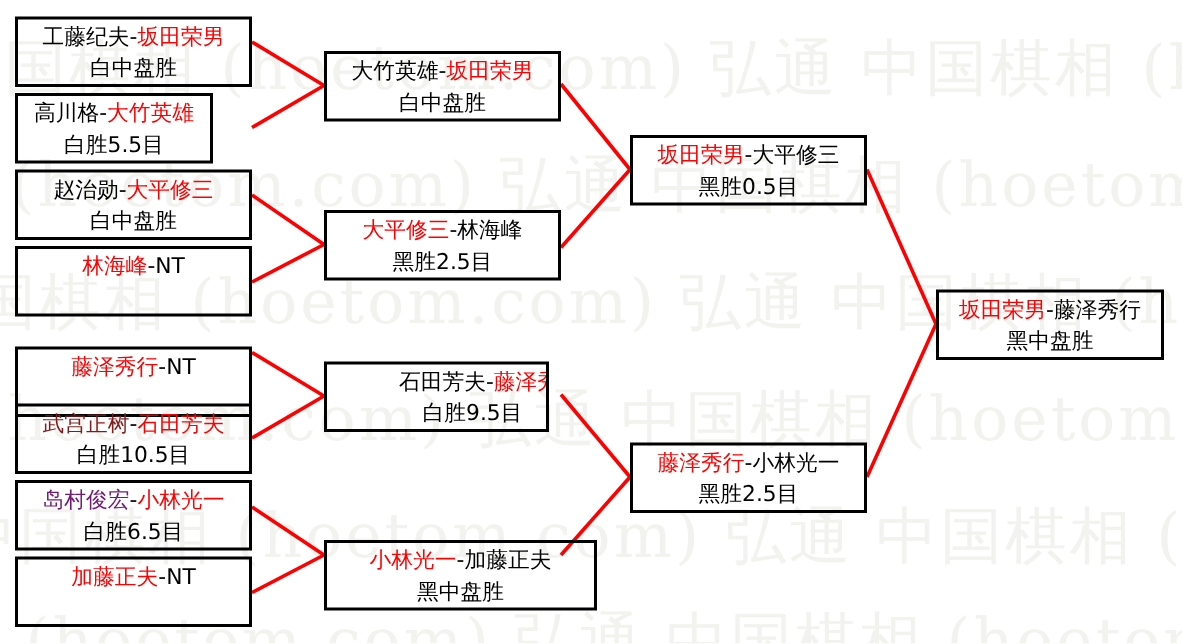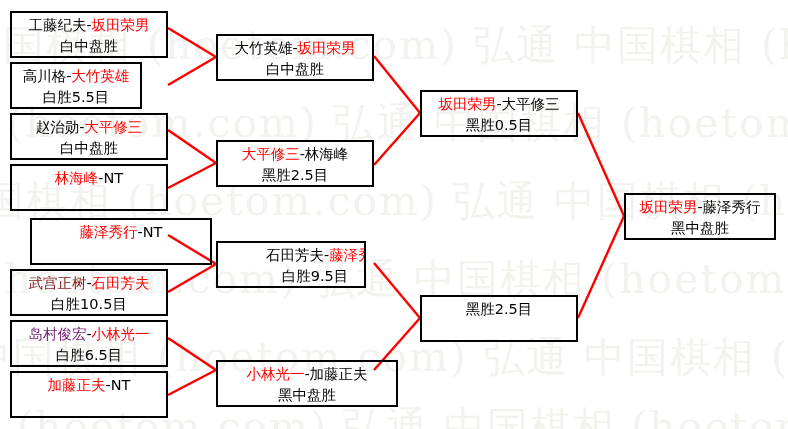--- a/index.html
+++ b/index.html
@@ -102,21 +102,21 @@
         <div class="result">白胜5.5目</div>
       </div>
       <div class="match" style="left: 10px; top: 113px; width: 158px; height: 47px; border-color: rgb(0, 0, 0);">
         <div class="pair"><span class="l" style="color: rgb(0, 0, 0);">赵治勋</span><span class="sep">-</span><span class="w" style="color: rgb(255, 0, 0);">大平修三</span></div>
         <div class="result">白中盘胜</div>
       </div>
       <div class="match" style="left: 10px; top: 164px; width: 158px; height: 47px; border-color: rgb(0, 0, 0);">
         <div class="pair"><span class="w" style="color: rgb(255, 0, 0);">林海峰</span><span class="sep">-</span><span class="l" style="color: rgb(0, 0, 0);">NT</span></div>
         <div class="result"></div>
       </div>
-      <div class="match" style="left: 10px; top: 218px; width: 182px; height: 47px; border-color: rgb(0, 0, 0); margin-left: 20px;">
+      <div class="match" style="left: 10px; top: 231px; width: 158px; height: 47px; border-color: rgb(0, 0, 0);">
         <div class="pair"><span class="w" style="color: rgb(255, 0, 0);">藤泽秀行</span><span class="sep">-</span><span class="l" style="color: rgb(0, 0, 0);">NT</span></div>
         <div class="result"></div>
       </div>
       <div class="match" style="left: 10px; top: 269px; width: 158px; height: 47px; border-color: rgb(0, 0, 0);">
         <div class="pair"><span class="l" style="color: #7f1d1d;">武宫正树</span><span class="sep">-</span><span class="w" style="color: rgb(255, 0, 0);">石田芳夫</span></div>
         <div class="result">白胜10.5目</div>
       </div>
       <div class="match" style="left: 10px; top: 320px; width: 158px; height: 47px; border-color: rgb(0, 0, 0);">
         <div class="pair"><span class="l" style="color: #701a75;">岛村俊宏</span><span class="sep">-</span><span class="w" style="color: rgb(255, 0, 0);">小林光一</span></div>
         <div class="result">白胜6.5目</div>
@@ -139,20 +139,21 @@
       </div>
       <div class="match" style="left: 216px; top: 360px; width: 182px; height: 47px; border-color: rgb(0, 0, 0);">
         <div class="pair"><span class="w" style="color: rgb(255, 0, 0);">小林光一</span><span class="sep">-</span><span class="l" style="color: rgb(0, 0, 0);">加藤正夫</span></div>
         <div class="result">黑中盘胜</div>
       </div>
       <div class="match" style="left: 420px; top: 90px; width: 158px; height: 47px; border-color: rgb(0, 0, 0);">
         <div class="pair"><span class="w" style="color: rgb(255, 0, 0);">坂田荣男</span><span class="sep">-</span><span class="l" style="color: rgb(0, 0, 0);">大平修三</span></div>
         <div class="result">黑胜0.5目</div>
       </div>
       <div class="match" style="left: 420px; top: 295px; width: 158px; height: 47px; border-color: rgb(0, 0, 0);">
+        <div class="pair"><span class="w" style="color: rgb(255, 0, 0);">藤泽秀行</span><span class="sep">-</span><span class="l" style="color: rgb(0, 0, 0);">小林光一</span></div>
         <div class="result">黑胜2.5目</div>
       </div>
       <div class="match" style="left: 624px; top: 193px; width: 152px; height: 47px; border-color: rgb(0, 0, 0);">
         <div class="pair"><span class="w" style="color: rgb(255, 0, 0);">坂田荣男</span><span class="sep">-</span><span class="l" style="color: rgb(0, 0, 0);">藤泽秀行</span></div>
         <div class="result">黑中盘胜</div>
       </div>
     </div>
 
 </div>
 

